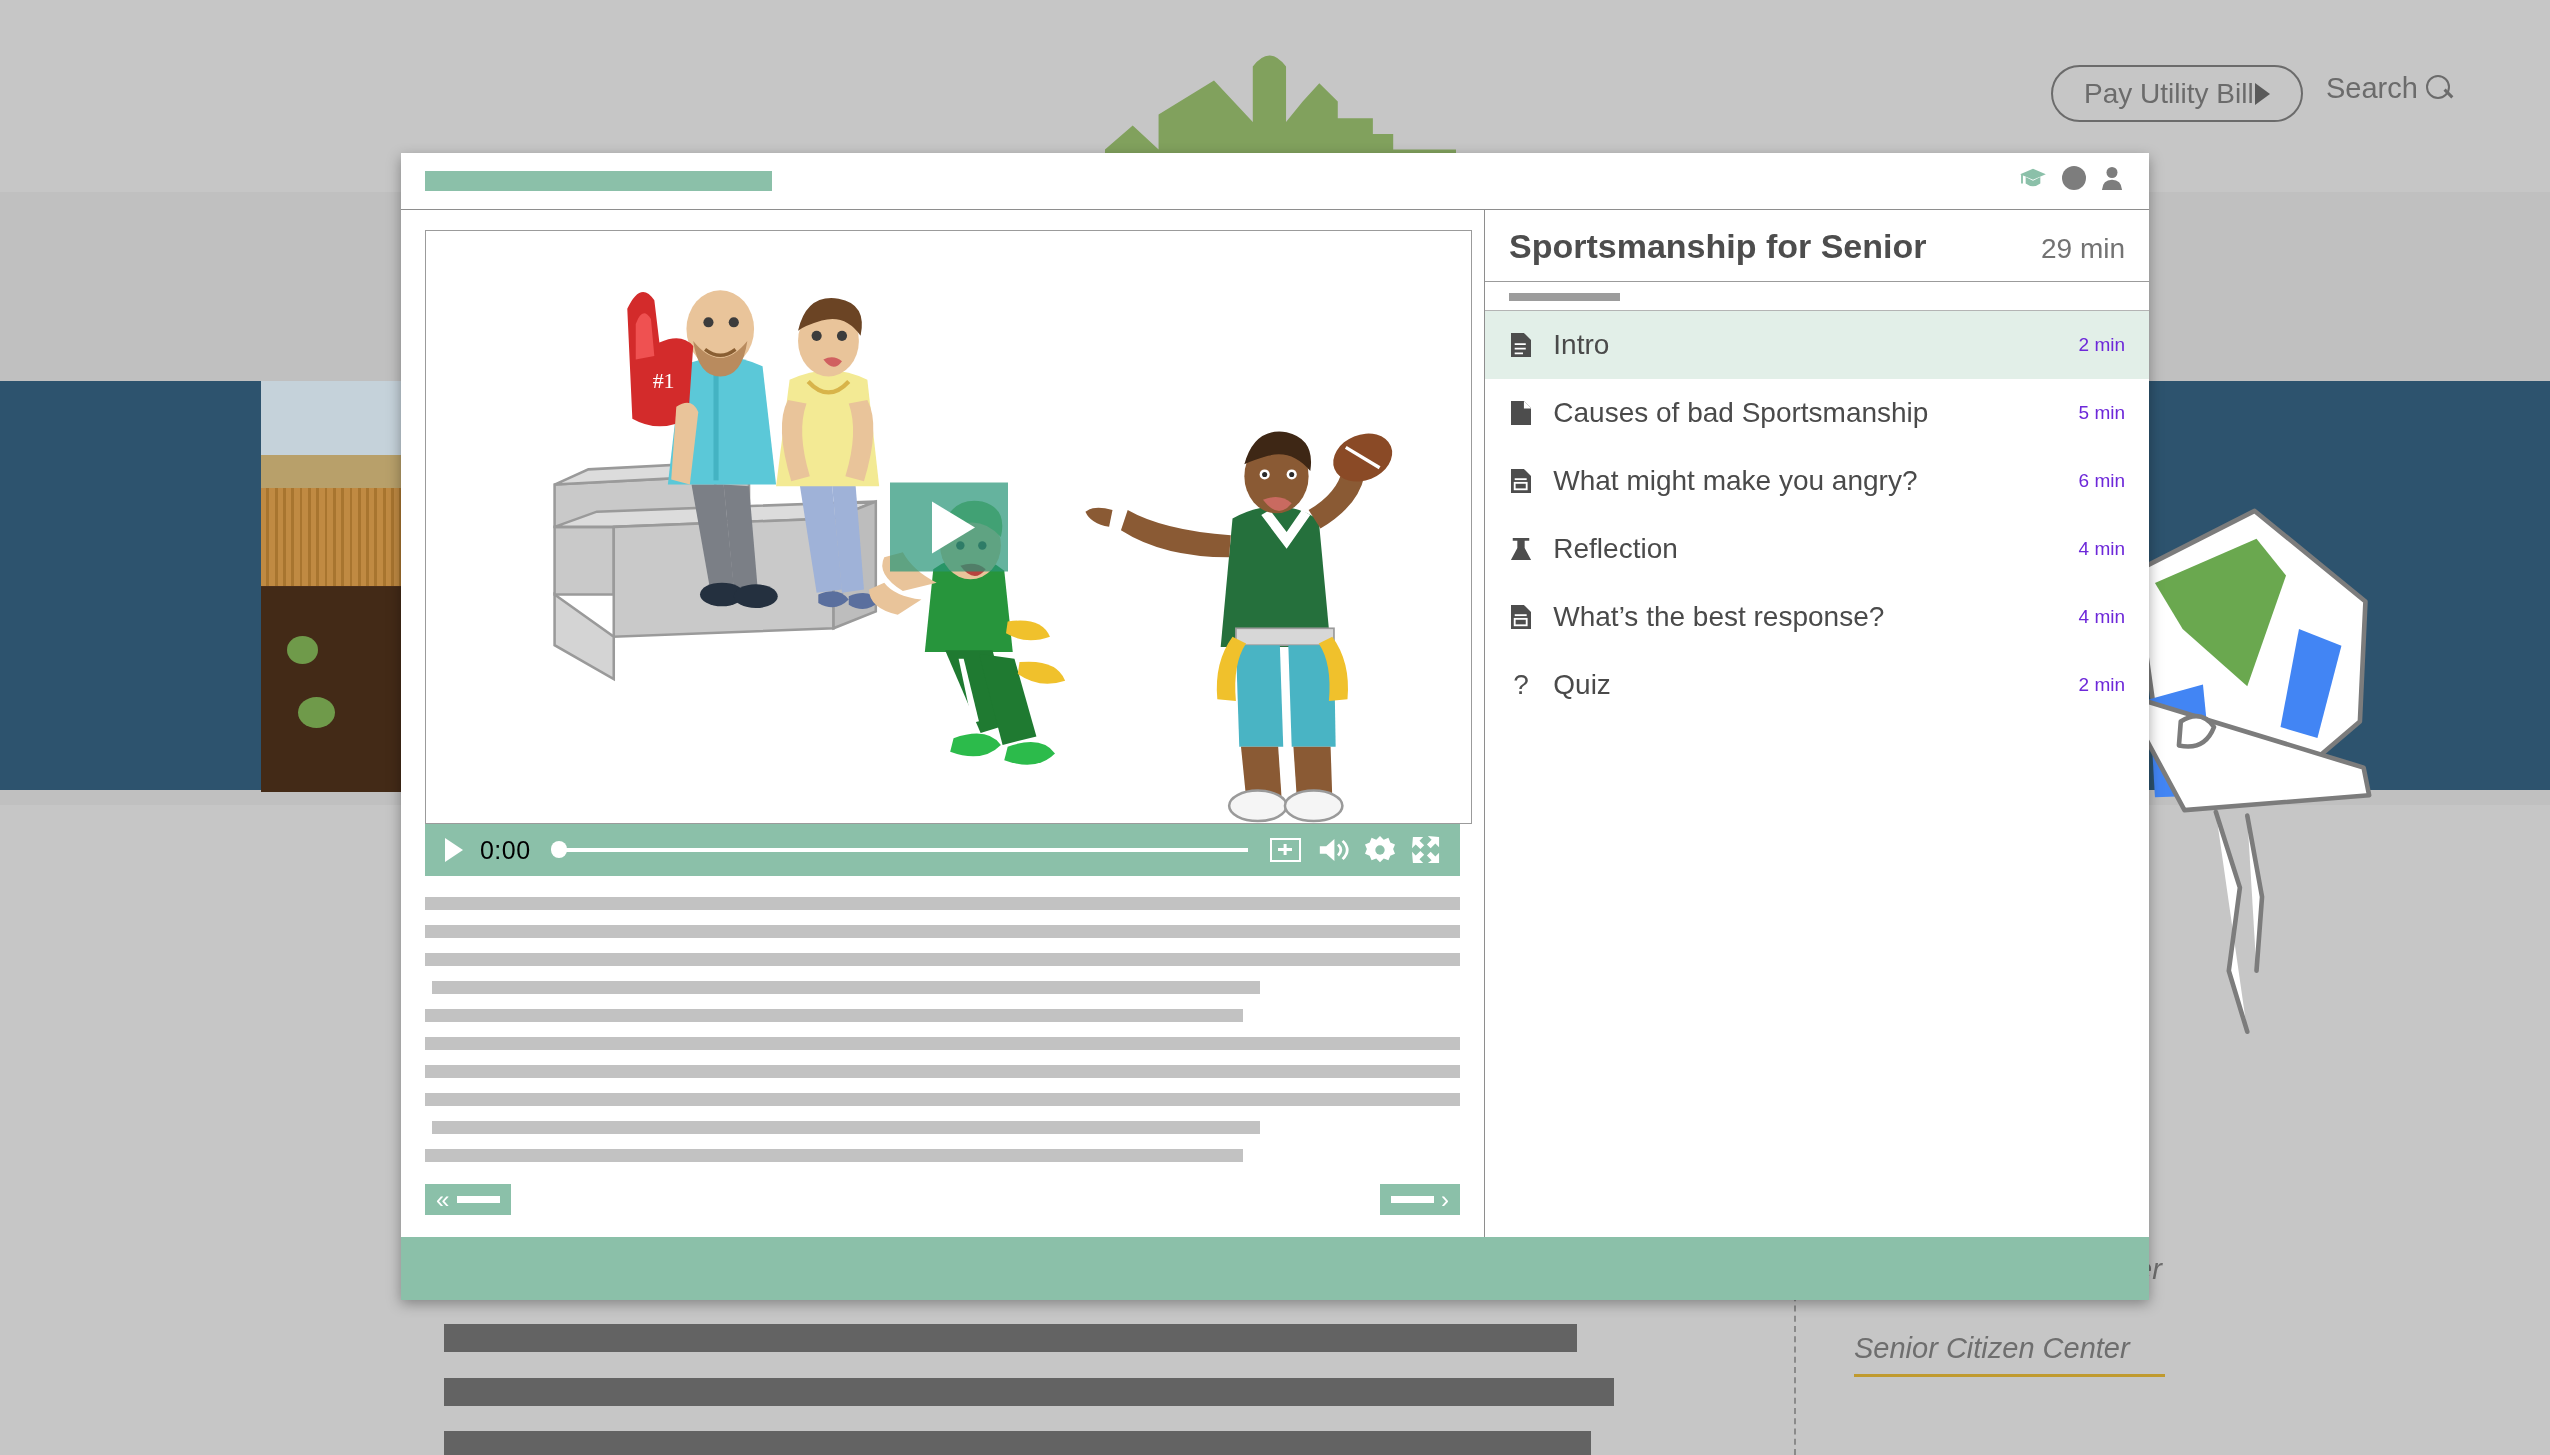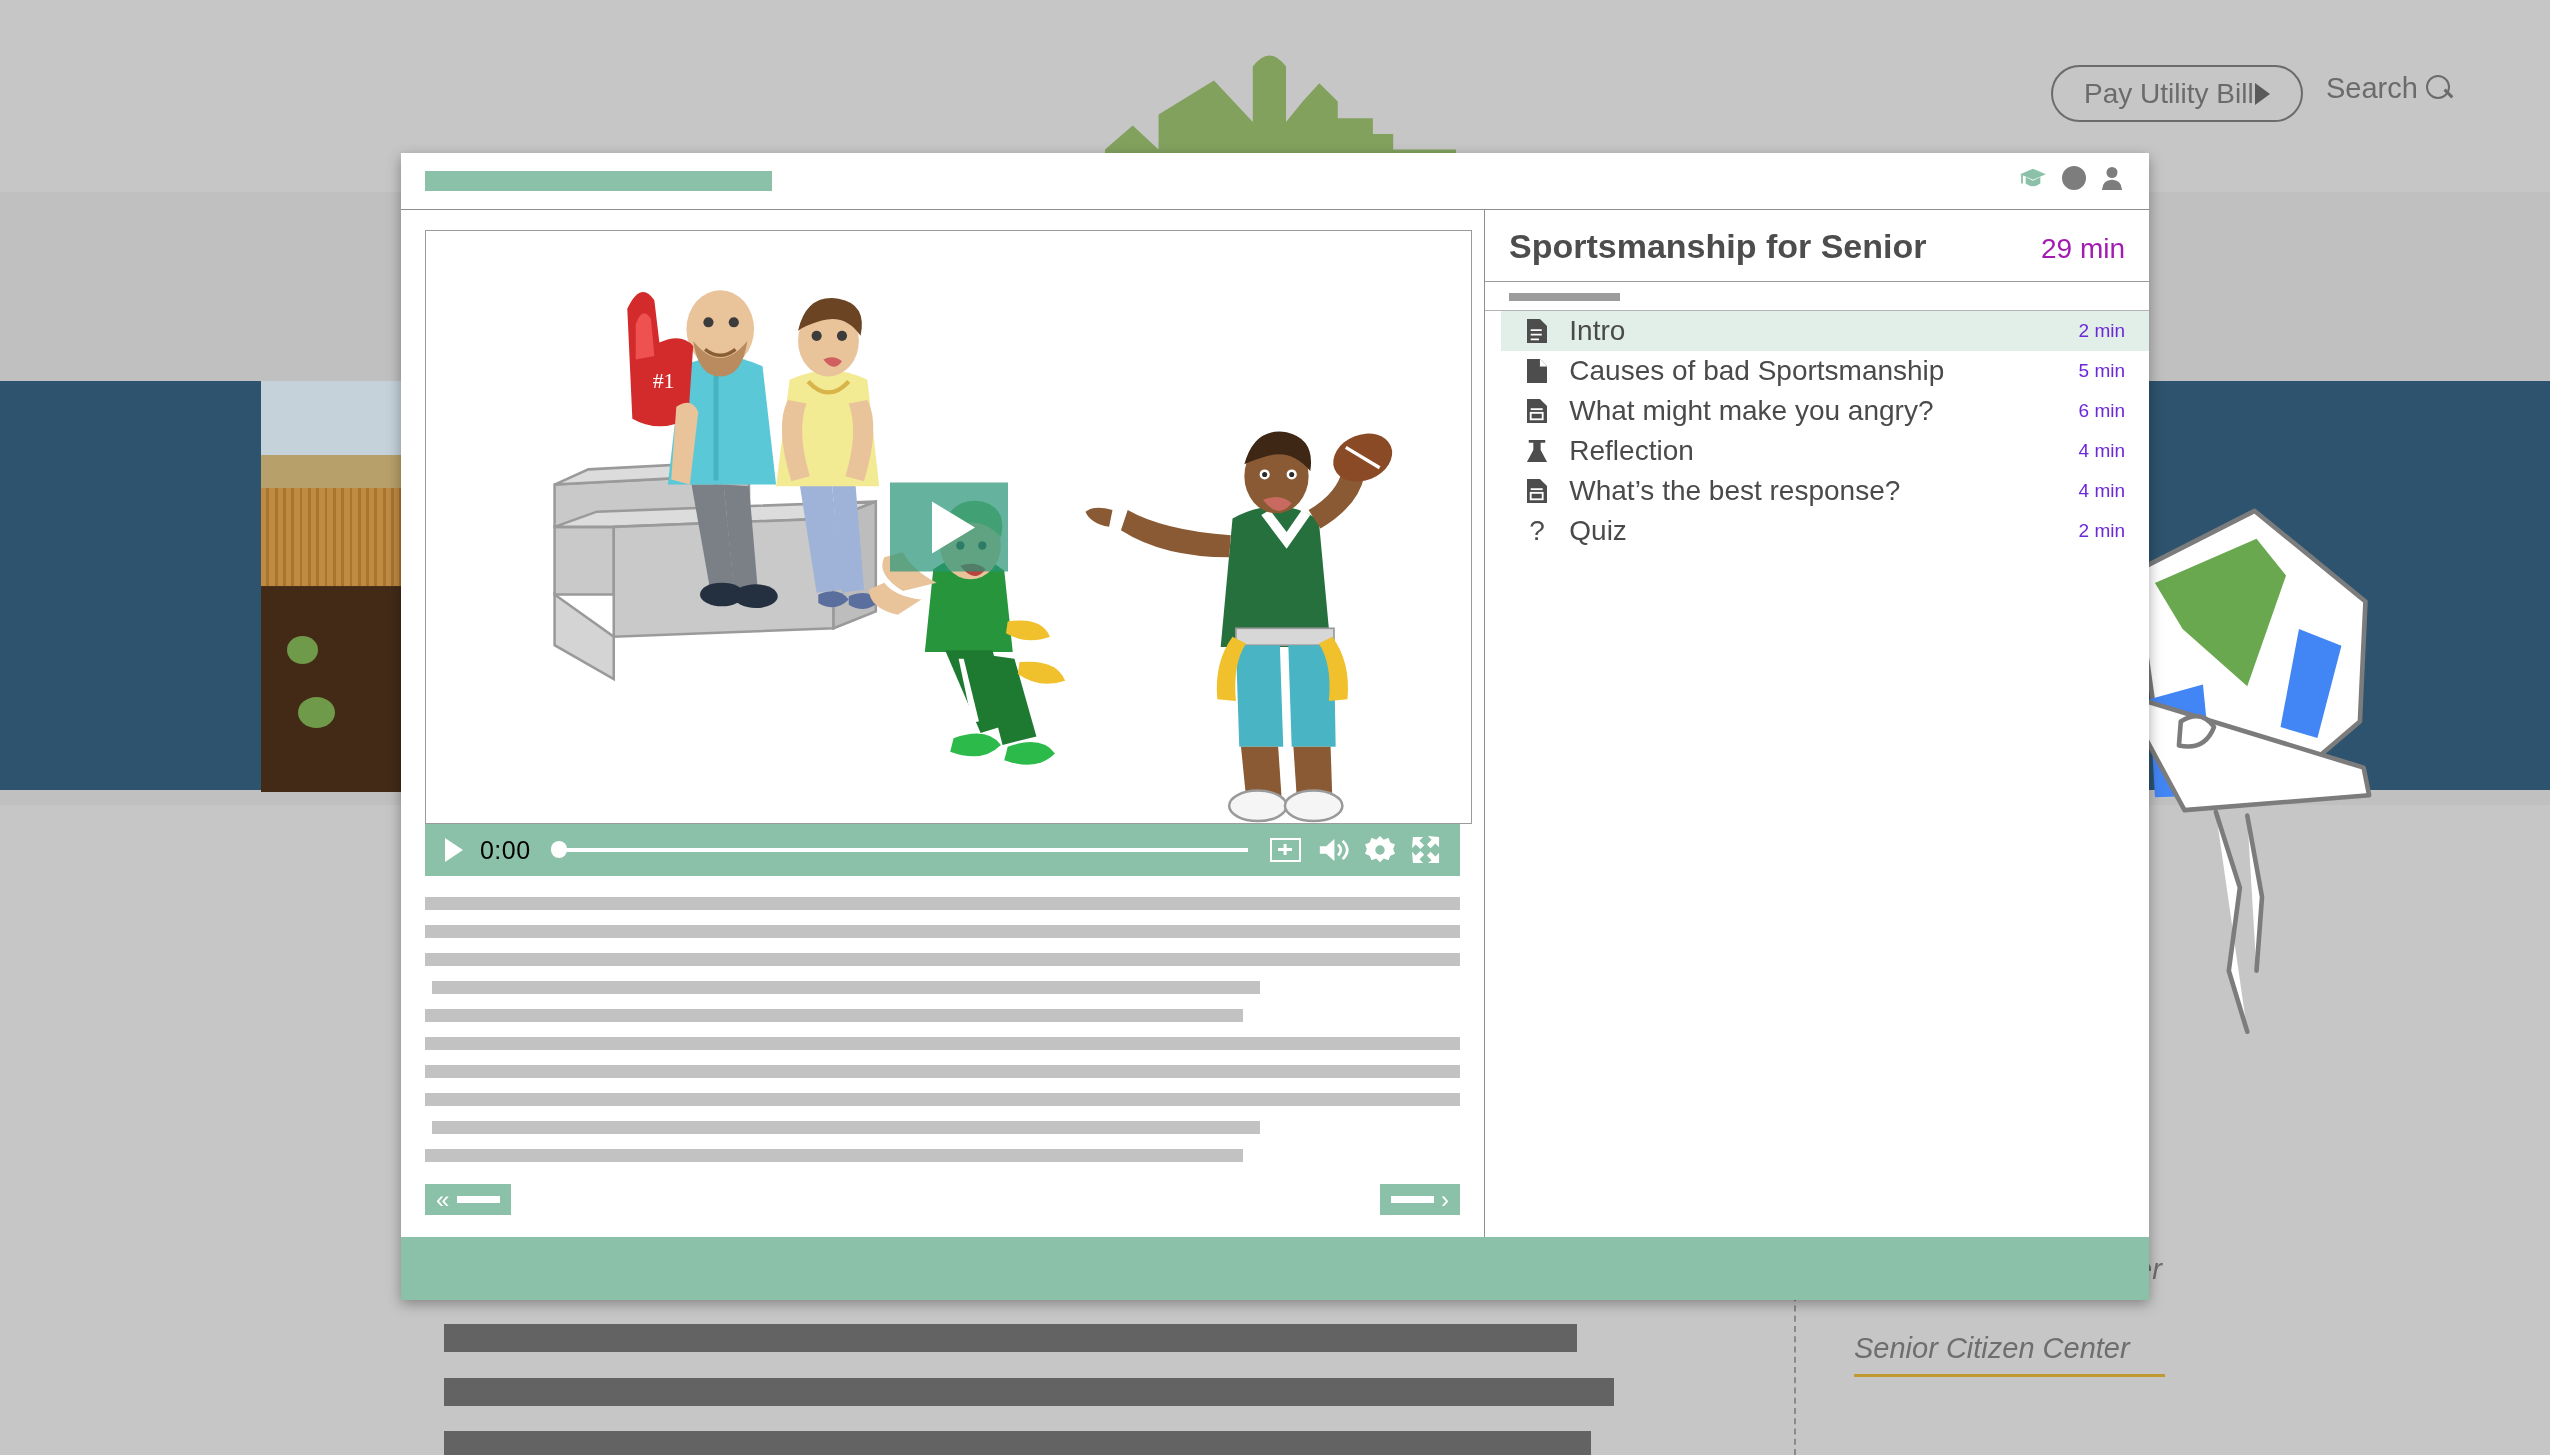--- a/index.html
+++ b/index.html
@@ -118,27 +118,27 @@
   .nav-btn .bar { width:43px;height:6.5px;background:#fff; }
   .nav-btn .chev { color:#fff; font-size:24px; line-height:1; }
 
   
   .right-col { width:665px; border-left:1.8px solid #8e8e8e; background:#fff; display:flex; flex-direction:column; }
   .course-head {
     display:flex; align-items:baseline; justify-content:space-between;
     padding:16.6px 24px 15px 24px; border-bottom:1.8px solid #9b9b9b;
   }
   .course-title { font-size:34px; font-weight:bold; color:#4d4d4d; }
-  .course-dur { font-size:28px; color:#a21caf; }
+  .course-dur { font-size:28px; color:#737373; }
   .prog-row { padding:11px 24px 9.2px 24px; border-bottom:1.8px solid #b4b4b4; }
   .prog-bar { width:111px; height:8.3px; background:#9c9c9c; }
 
   .lesson-list { flex:1; }
   .lesson {
-    display:flex; align-items:center; padding:0 24px; height:40px; gap:20.3px;margin-left:16px;
+    display:flex; align-items:center; padding:0 24px; height:68px; gap:20.3px;
   }
   .lesson.active { background:#e2efe8; }
   .lesson .ic { width:24px; display:flex; justify-content:center; flex:none; }
   .lesson .ic svg { display:block; }
   .lesson .lbl { flex:1; font-size:28px; color:#4a4a4a; }
   .lesson .dur { font-size:19px; color:#6d28d9; }
 
   .modal-footer { height:63px; background:#8bc0a9; }
 </style>
 </head>

